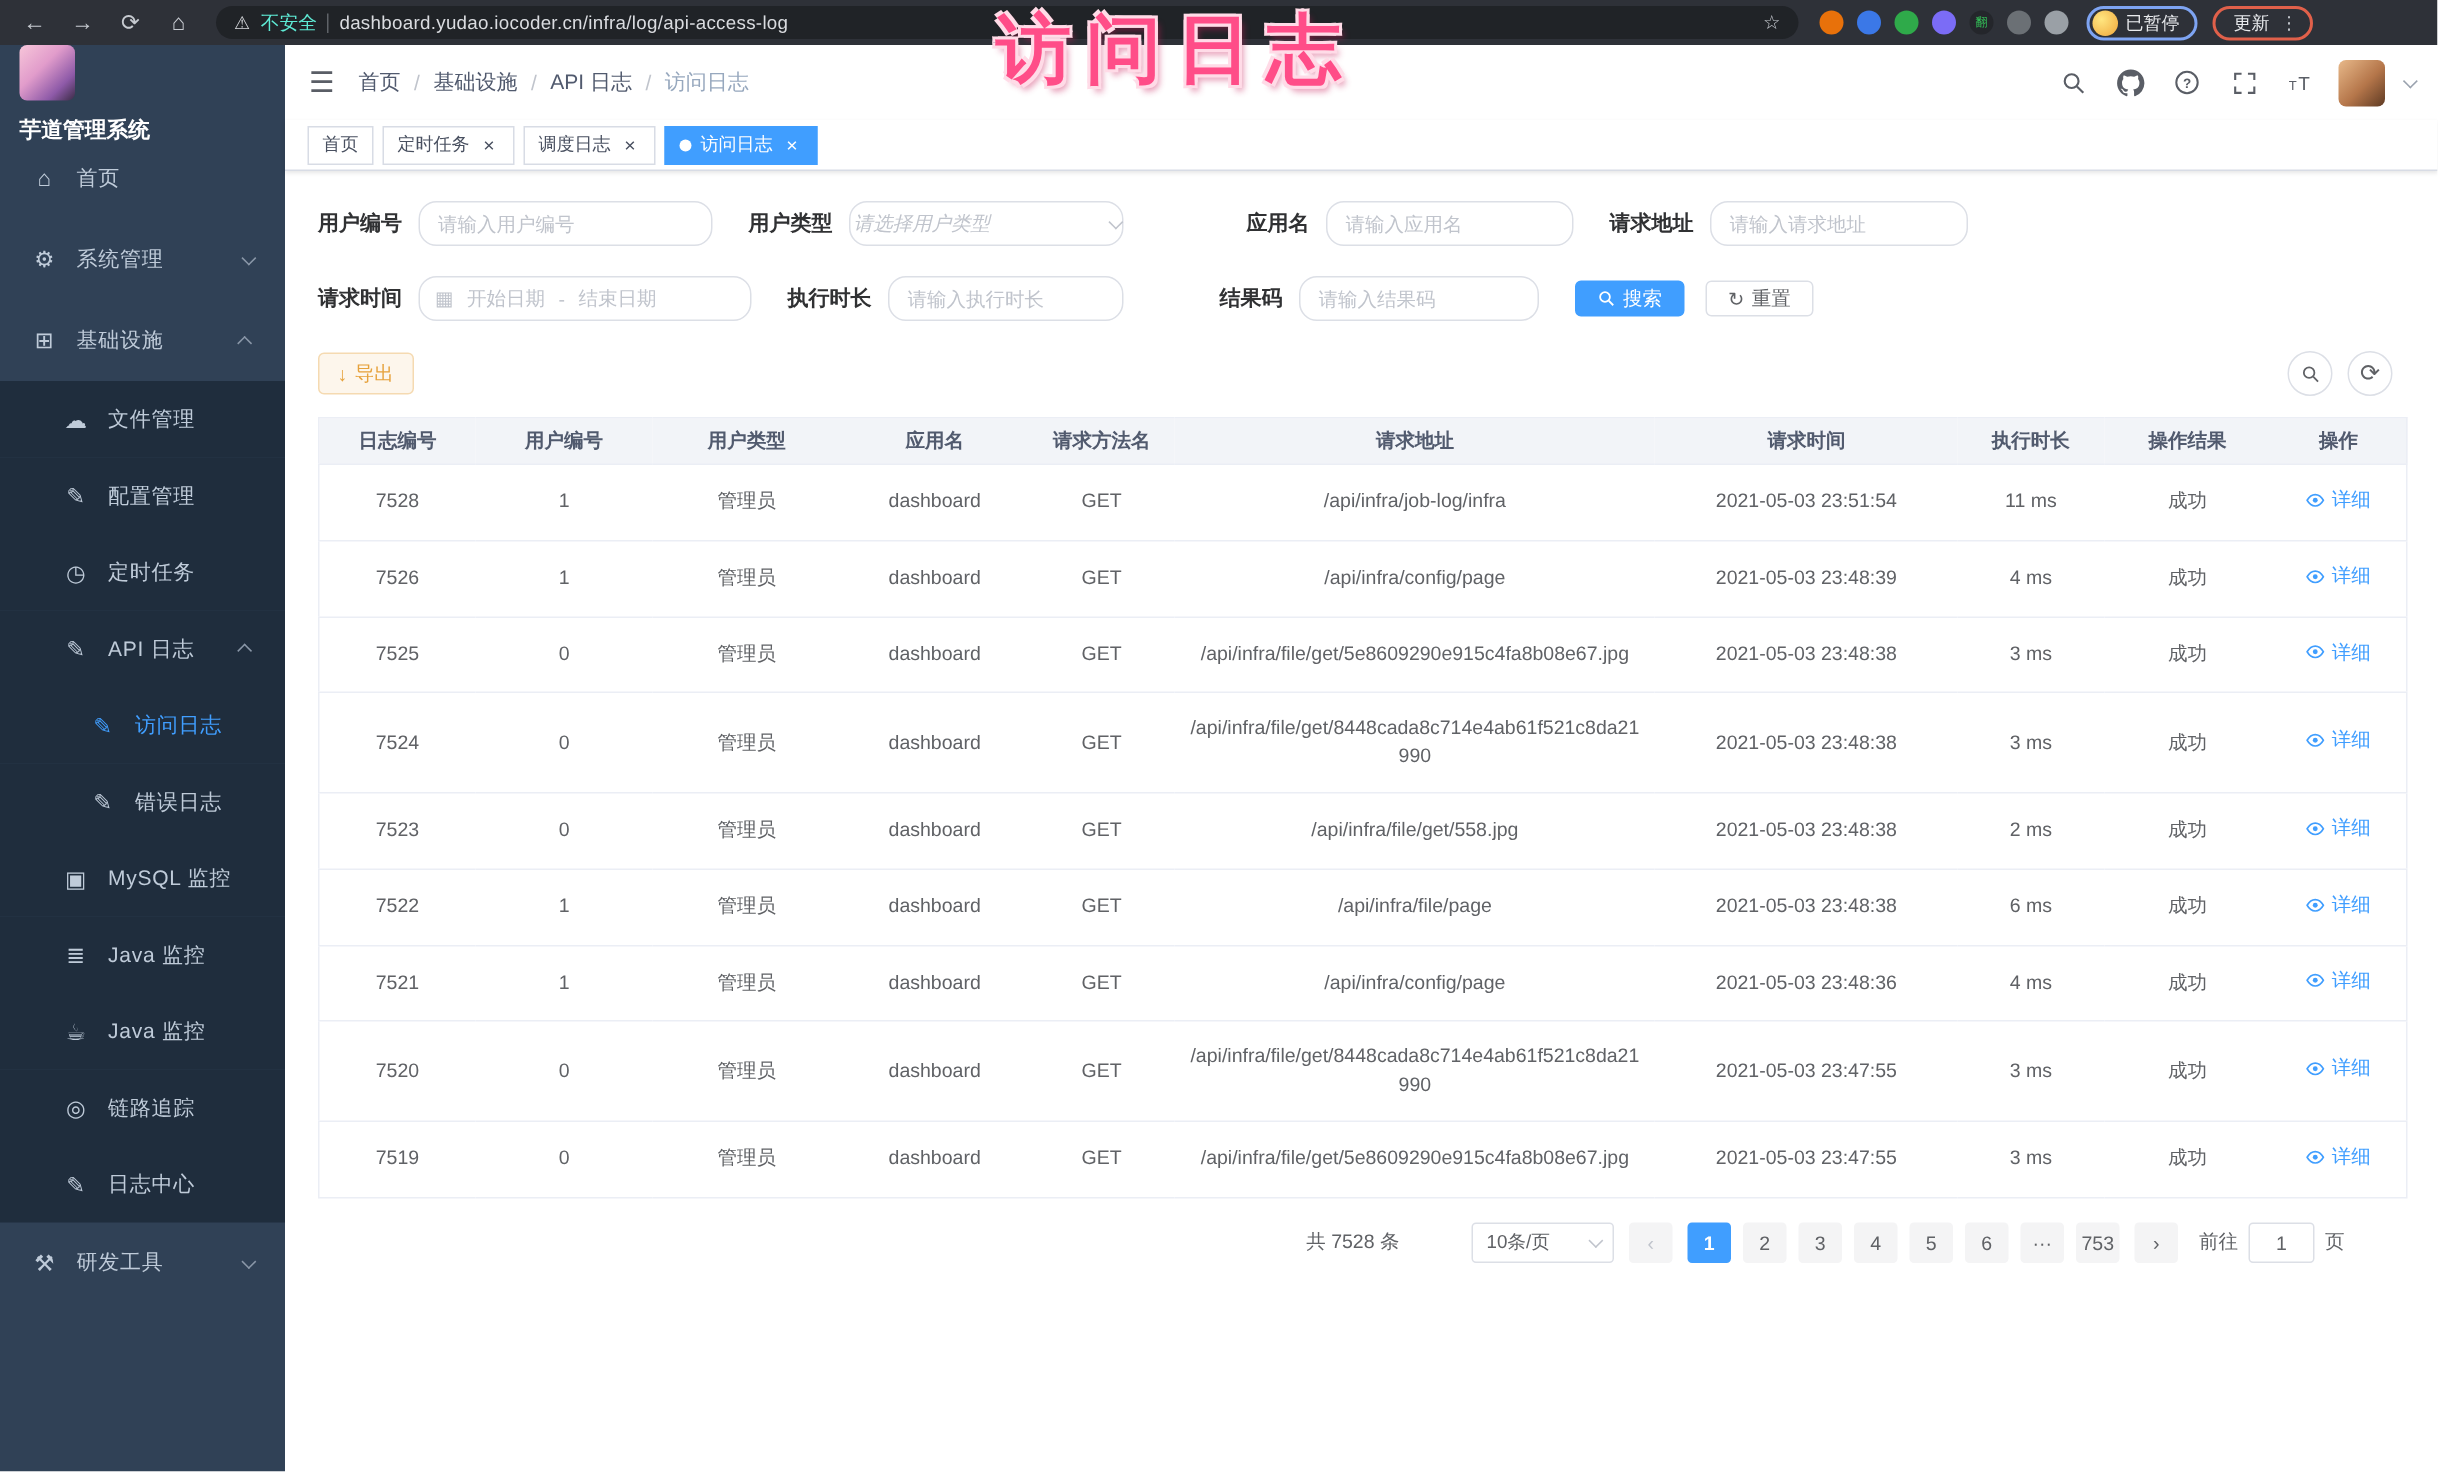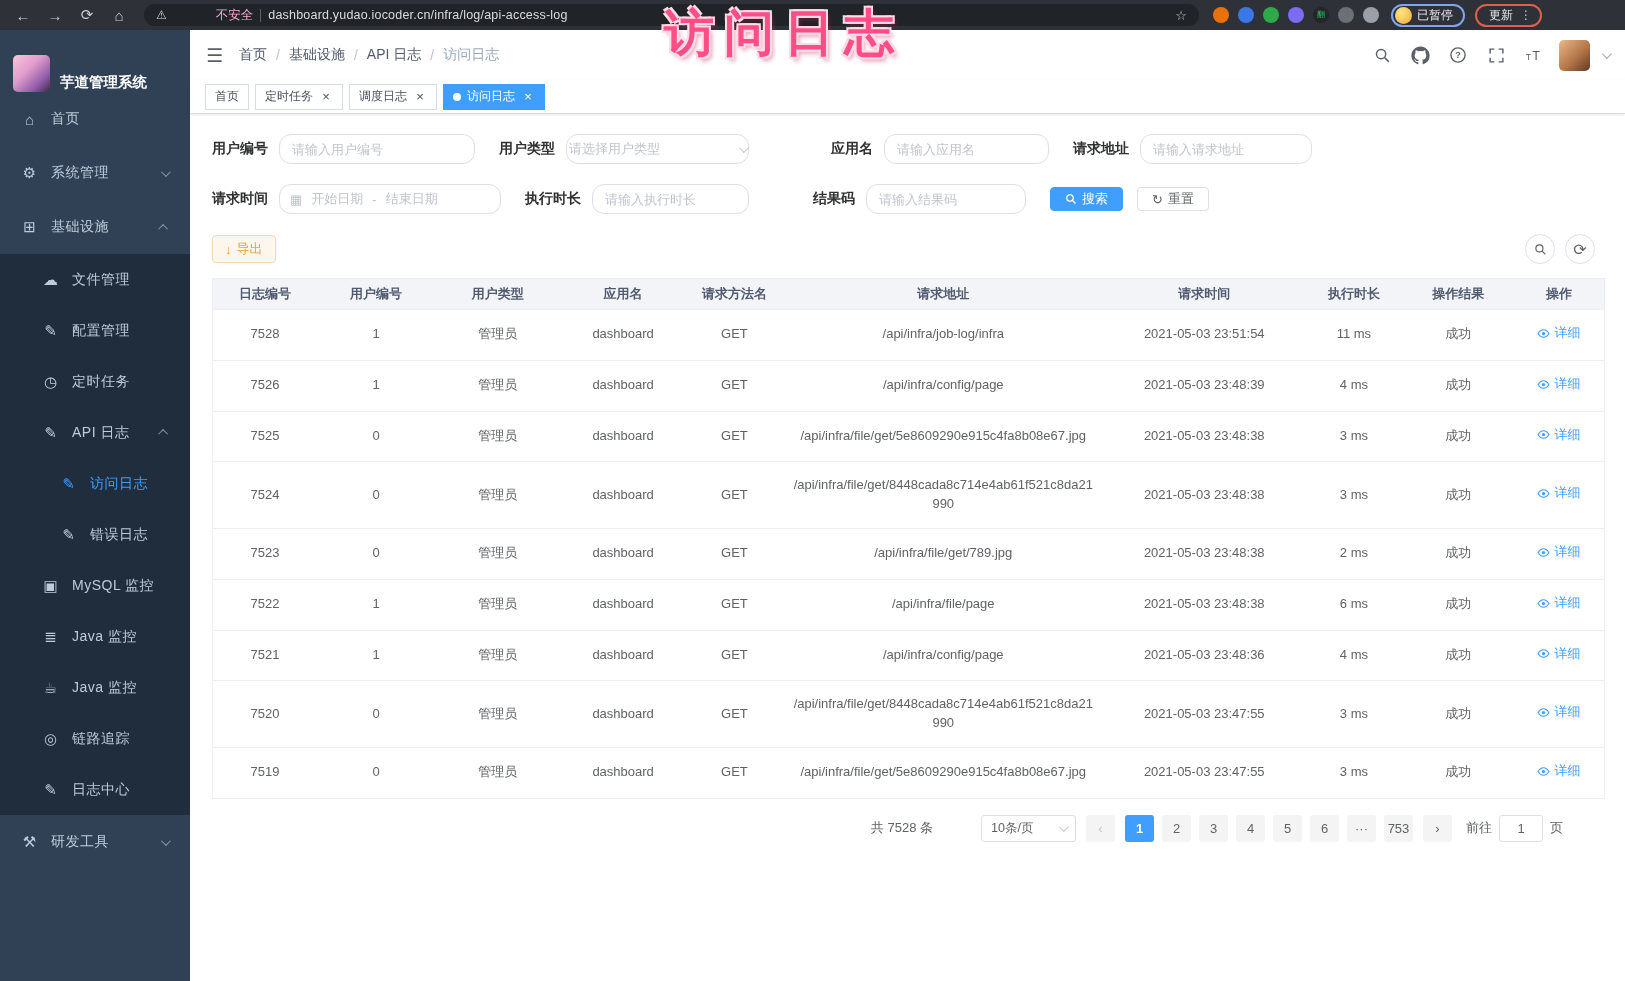--- a/index.html
+++ b/index.html
@@ -6,39 +6,39 @@
   html,body { background:#fff; }
   body { font-family:"Liberation Sans","DejaVu Sans",sans-serif; width:1625px; height:981px; overflow:hidden; }
   .screen { position:relative; width:1625px; height:981px; overflow:hidden; }
 
   
   .browser-bar { height:30px; background:#2e3138; display:flex; align-items:center; padding:0 10px; gap:4px; }
   .bnav { display:flex; align-items:center; gap:6px; margin-right:8px; }
   .bnav .nav-ic { width:26px; height:22px; display:flex; align-items:center; justify-content:center; color:#c7cbd1; font-size:15px; cursor:pointer; }
   .url-bar { width:1055px; height:22px; background:#202327; border-radius:11px; display:flex; align-items:center; padding:0 12px; gap:7px; color:#dadce0; font-size:12.5px; }
   .url-bar .warn { color:#dadce0; font-size:12px; }
-  .url-bar .sec { color:#f9a8d4;margin-left:42px; }
+  .url-bar .sec { color:#5eead4; }
   .url-bar .udiv { width:1px; height:13px; background:#5f6368; }
   .url-bar .url { color:#dadce0; letter-spacing:.2px; white-space:nowrap; }
   .url-bar .star { margin-left:auto; color:#c7cbd1; font-size:13px; cursor:pointer; }
   .ext-icons { display:flex; align-items:center; gap:9px; margin:0 8px 0 10px; }
   .ext-dot { width:16px; height:16px; border-radius:50%; display:inline-flex; align-items:center; justify-content:center; font-size:8px; line-height:1; cursor:pointer; }
   .paused-pill { display:flex; align-items:center; gap:5px; border:2px solid #7ea4f2; border-radius:13px; height:23px; padding:0 10px 0 2px; color:#e8eaed; font-size:12px; cursor:pointer; }
   .paused-pill .emoji { width:17px; height:17px; border-radius:50%; background:radial-gradient(circle at 35% 35%,#ffe680,#f0a73c); }
   .update-pill { display:flex; align-items:center; gap:7px; border:2px solid #e0604a; border-radius:13px; height:23px; padding:0 8px 0 12px; color:#e8eaed; font-size:12px; margin-left:6px; cursor:pointer; }
   .update-pill .dots { color:#c7cbd1; font-size:12px; }
 
   
   .watermark { position:absolute; top:0; left:664px; z-index:99; font-size:50px; font-weight:900; letter-spacing:10px; color:#ff4d88;
     text-shadow:-2px -2px 0 #ffdbe7, 2px -2px 0 #ffdbe7, -2px 2px 0 #ffdbe7, 2px 2px 0 #ffdbe7, 3px 4px 4px rgba(200,30,90,.45); pointer-events:none; }
 
   
   .app { display:flex; height:951px; }
   .sidebar { width:190px; background:#304156; flex:none; color:#bfcbd9; overflow:hidden; }
-  .logo-row { height:62px; display:flex; align-items:flex-end; gap:10px; padding-left:13px; cursor:pointer; }
+  .logo-row { height:62px; display:flex; align-items:flex-start; gap:10px; padding-left:13px; cursor:pointer;flex-direction:column; }
   .logo-img { width:37px; height:37px; border-radius:5px; background:linear-gradient(135deg,#f7c6d9 0%,#e19ccb 40%,#8e5aa8 75%,#3a2b45 100%); flex:none; }
   .app-title { color:#fff; font-size:14.5px; font-weight:700; }
   .side-item { height:51px; display:flex; align-items:center; gap:13px; font-size:14px; color:#bfcbd9; cursor:pointer; }
   .side-item.lvl0 { padding-left:21px; height:54px; }
   .side-item.lvl1 { padding-left:42px; }
   .side-item.lvl2 { padding-left:60px; }
   .side-item.in-sub { background:#1f2d3d; }
   .side-item.active { color:#409EFF; }
   .s-icon { font-size:15px; width:17px; text-align:center; }
   .s-label { letter-spacing:.5px; }
@@ -69,21 +69,21 @@
   .tag-close { font-size:13px; line-height:1; border-radius:50%; width:14px; height:14px; display:inline-flex; align-items:center; justify-content:center; }
 
   
   .content { flex:1; padding:20px 20px 0 22px; overflow:hidden; }
   .filter-row { display:flex; align-items:center; margin-bottom:20px; }
   .field { display:flex; align-items:center; margin-right:24px; }
   .field label { font-size:14px; font-weight:700; color:#303133; margin-right:11px; white-space:nowrap; }
   .inp, .sel, .date-range { height:30px; border:1px solid #dcdfe6; border-radius:12px; background:#fff; font-size:13px; color:#606266; }
   .inp { padding:0 12px; }
   .inp::placeholder { color:#c0c4cc; }
-  .sel { display:flex; align-items:center; padding:0 2px; cursor:pointer; }
+  .sel { display:flex; align-items:center; padding:0 2px; cursor:pointer;font-style:italic; }
   .sel .ph { color:#c0c4cc; flex:1; }
   .sel-caret { width:7px; height:7px; border-right:1.3px solid #c0c4cc; border-bottom:1.3px solid #c0c4cc; transform:rotate(45deg) translateY(-2px); }
   .date-range { display:flex; align-items:center; gap:9px; padding:0 10px; cursor:pointer; }
   .date-range .cal { color:#c0c4cc; font-size:13px; }
   .date-range .ph { color:#c0c4cc; }
   .btn { height:24px; border-radius:4px; font-size:13px; display:inline-flex; align-items:center; gap:5px; padding:0 14px; cursor:pointer; border:1px solid #dcdfe6; background:#fff; color:#606266; }
   .btn.primary { background:#409EFF; border-color:#409EFF; color:#fff; }
   .btn .b-ic { display:inline-flex; align-items:center; }
   .btn + .btn { margin-left:14px; }
   .toolbar-row { display:flex; align-items:center; margin-bottom:14px; }
@@ -463,21 +463,21 @@
                     </svg>
                     <span>详细</span>
                   </a></td>
               </tr>
               <tr class="data-row">
                 <td class="cell">7523</td>
                 <td class="cell">0</td>
                 <td class="cell">管理员</td>
                 <td class="cell">dashboard</td>
                 <td class="cell">GET</td>
-                <td class="cell">/api/infra/file/get/789.jpg</td>
+                <td class="cell">/api/infra/file/get/558.jpg</td>
                 <td class="cell">2021-05-03 23:48:38</td>
                 <td class="cell">2 ms</td>
                 <td class="cell">成功</td>
                 <td class="cell"><a class="detail-link">
                     <svg width="13" height="13" viewBox="0 0 24 24">
                       <path fill="none" stroke="currentColor" stroke-width="2" d="M2 12s4-7 10-7 10 7 10 7-4 7-10 7S2 12 2 12z"></path>
                       <circle cx="12" cy="12" r="3" fill="currentColor"></circle>
                     </svg>
                     <span>详细</span>
                   </a></td>

